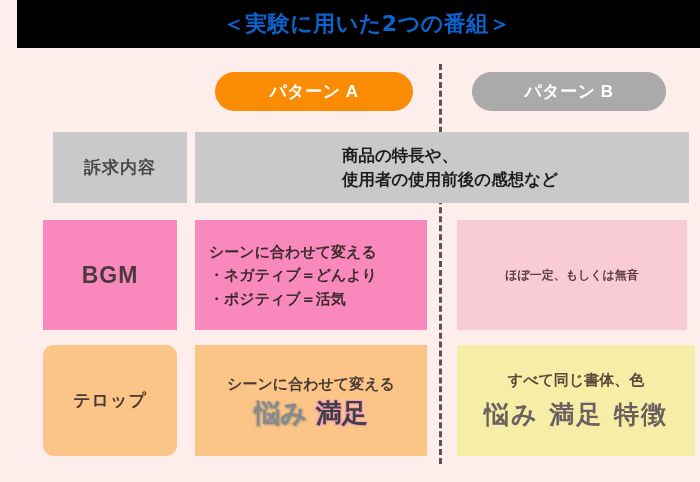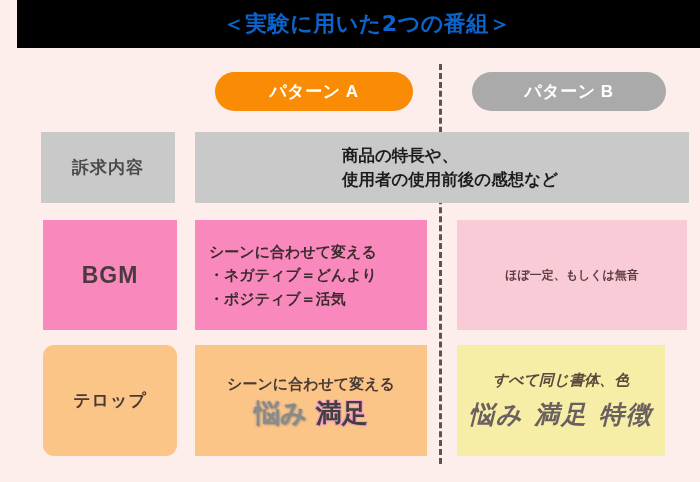--- a/index.html
+++ b/index.html
@@ -89,21 +89,21 @@
     z-index: 2;
   }
   .cell-label {
     font-size: 17px;
     font-weight: bold;
     letter-spacing: 1px;
   }
 
   
   .r1-label {
-    left: 24px; top: 132px;
+    left: 36px; top: 132px;
     width: 134px; height: 71px;
     background: #c9c9c9;
     color: #4a4a4a;
     align-items: center;
   }
   .r1-content {
     left: 178px; top: 132px;
     width: 494px; height: 71px;
     background: #c9c9c9;
     color: #1d1d1d;
@@ -166,26 +166,25 @@
     gap: 6px;
   }
   .r3-a .subtitle {
     font-size: 15px;
     font-weight: bold;
     color: #4a3a35;
     text-align: center;
   }
   .r3-b {
     left: 440px; top: 345px;
-    width: 208px; height: 111px;
+    width: 238px; height: 111px;
     background: #f6eda6;
     flex-direction: column;
     justify-content: center;
     gap: 8px;
-    font-style: italic;
   }
   .r3-b .subtitle {
     font-size: 15px;
     font-weight: bold;
     color: #5a4a3c;
     text-align: center;
   }
   .r3-b .uniform-words {
     font-size: 25px;
     font-weight: bold;

